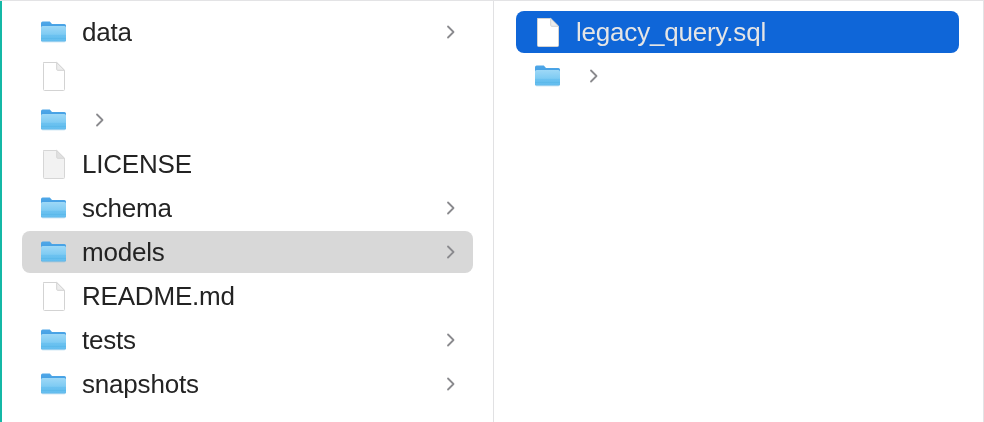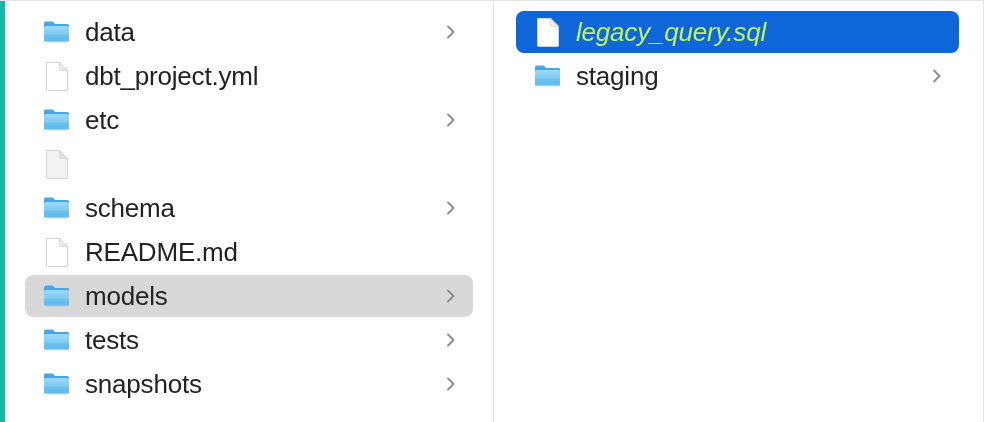--- a/index.html
+++ b/index.html
@@ -31,21 +31,21 @@
     position: relative;
     height: 100%;
     box-sizing: border-box;
     padding-top: 10px;
     background: #ffffff;
     overflow: hidden;
   }
 
   .column-left {
     width: 498px;
-    border-left: 5px solid #14b8a6;
+    border-left: 2px solid #14b8a6;
     border-right: 1px solid #e1e1e3;
   }
 
   .column-right {
     width: 494px;
     border-right: 1px solid #e3e3e5;
   }
 
   
   .row {
@@ -104,22 +104,21 @@
     font-size: 26px;
     line-height: 30px;
     letter-spacing: -0.2px;
     color: #232323;
     white-space: nowrap;
     overflow: hidden;
     text-overflow: ellipsis;
   }
 
   .row.sel-blue .label {
-    color: #bef264;
-    font-style: italic;
+    color: #e5e5e5;
   }
 
   
   .chevron {
     flex: 0 0 auto;
     width: 16px;
     height: 22px;
     margin-left: 10px;
     display: block;
   }
@@ -168,21 +167,20 @@
           </svg>
         </span>
       </div>
       <div class="row">
         <span class="icon">
           <svg viewBox="0 0 24 30" xmlns="http://www.w3.org/2000/svg">
             <path d="M1.5 1.5h13.2L22.5 9.3v19.2a1 1 0 0 1-1 1h-19a1 1 0 0 1-1-1V2.5a1 1 0 0 1 1-1Z" fill="#ffffff" stroke="#d3d3d3" stroke-width="1"></path>
             <path d="M14.7 1.5 22.5 9.3h-6.8a1 1 0 0 1-1-1Z" fill="#ededed" stroke="#d3d3d3" stroke-width="1" stroke-linejoin="round"></path>
           </svg>
         </span>
-        <span class="label">dbt_project.yml</span>
         <span class="chevron hidden">
           <svg viewBox="0 0 16 22" xmlns="http://www.w3.org/2000/svg">
             <path d="M5 5.5 10.5 11 5 16.5" fill="none" stroke="#8a8a8e" stroke-width="1.8" stroke-linecap="round" stroke-linejoin="round"></path>
           </svg>
         </span>
       </div>
       <div class="row">
         <span class="icon">
           <svg viewBox="0 0 28 26" xmlns="http://www.w3.org/2000/svg">
             <defs>
@@ -196,34 +194,34 @@
                 <stop offset="0.56" stop-color="#6cc2f0"></stop>
                 <stop offset="1" stop-color="#63bdee"></stop>
               </linearGradient>
             </defs>
             <path d="M1 4.2a1.6 1.6 0 0 1 1.6-1.6h7.2l2.2 2.4h12.4A1.6 1.6 0 0 1 26 6.6v13.8a1.6 1.6 0 0 1-1.6 1.6H2.6A1.6 1.6 0 0 1 1 20.4Z" fill="url(#fbk)"></path>
             <path d="M1 8.6a1.6 1.6 0 0 1 1.6-1.6h21.8A1.6 1.6 0 0 1 26 8.6v12.2a1.6 1.6 0 0 1-1.6 1.6H2.6A1.6 1.6 0 0 1 1 20.8Z" fill="url(#ffr)"></path>
             <rect x="1" y="18.9" width="25" height="1.1" fill="#54b4e8" opacity="0.55"></rect>
             <path d="M2.6 22.4h21.8a1.6 1.6 0 0 0 1.6-1.6v.8a1.6 1.6 0 0 1-1.6 1.6H2.6A1.6 1.6 0 0 1 1 21.6v-.8a1.6 1.6 0 0 0 1.6 1.6Z" fill="#3f9ed8" opacity="0.45"></path>
           </svg>
         </span>
-        <span class="label">etc</span>
         <span class="chevron">
           <svg viewBox="0 0 16 22" xmlns="http://www.w3.org/2000/svg">
             <path d="M5 5.5 10.5 11 5 16.5" fill="none" stroke="#8a8a8e" stroke-width="1.8" stroke-linecap="round" stroke-linejoin="round"></path>
           </svg>
         </span>
       </div>
       <div class="row">
         <span class="icon">
           <svg viewBox="0 0 24 30" xmlns="http://www.w3.org/2000/svg">
             <path d="M1.5 1.5h13.2L22.5 9.3v19.2a1 1 0 0 1-1 1h-19a1 1 0 0 1-1-1V2.5a1 1 0 0 1 1-1Z" fill="#f2f2f2" stroke="#d6d6d6" stroke-width="1"></path>
             <path d="M14.7 1.5 22.5 9.3h-6.8a1 1 0 0 1-1-1Z" fill="#e0e0e0" stroke="#d6d6d6" stroke-width="1" stroke-linejoin="round"></path>
           </svg>
         </span>
+        <span class="label">LICENSE</span>
         <span class="chevron hidden">
           <svg viewBox="0 0 16 22" xmlns="http://www.w3.org/2000/svg">
             <path d="M5 5.5 10.5 11 5 16.5" fill="none" stroke="#8a8a8e" stroke-width="1.8" stroke-linecap="round" stroke-linejoin="round"></path>
           </svg>
         </span>
       </div>
       <div class="row">
         <span class="icon">
           <svg viewBox="0 0 28 26" xmlns="http://www.w3.org/2000/svg">
             <defs>
@@ -238,68 +236,68 @@
                 <stop offset="1" stop-color="#63bdee"></stop>
               </linearGradient>
             </defs>
             <path d="M1 4.2a1.6 1.6 0 0 1 1.6-1.6h7.2l2.2 2.4h12.4A1.6 1.6 0 0 1 26 6.6v13.8a1.6 1.6 0 0 1-1.6 1.6H2.6A1.6 1.6 0 0 1 1 20.4Z" fill="url(#fbk)"></path>
             <path d="M1 8.6a1.6 1.6 0 0 1 1.6-1.6h21.8A1.6 1.6 0 0 1 26 8.6v12.2a1.6 1.6 0 0 1-1.6 1.6H2.6A1.6 1.6 0 0 1 1 20.8Z" fill="url(#ffr)"></path>
             <rect x="1" y="18.9" width="25" height="1.1" fill="#54b4e8" opacity="0.55"></rect>
             <path d="M2.6 22.4h21.8a1.6 1.6 0 0 0 1.6-1.6v.8a1.6 1.6 0 0 1-1.6 1.6H2.6A1.6 1.6 0 0 1 1 21.6v-.8a1.6 1.6 0 0 0 1.6 1.6Z" fill="#3f9ed8" opacity="0.45"></path>
           </svg>
         </span>
         <span class="label">schema</span>
+        <span class="chevron">
+          <svg viewBox="0 0 16 22" xmlns="http://www.w3.org/2000/svg">
+            <path d="M5 5.5 10.5 11 5 16.5" fill="none" stroke="#8a8a8e" stroke-width="1.8" stroke-linecap="round" stroke-linejoin="round"></path>
+          </svg>
+        </span>
+      </div>
+      <div class="row sel-gray">
+        <span class="icon">
+          <svg viewBox="0 0 28 26" xmlns="http://www.w3.org/2000/svg">
+            <defs>
+              <linearGradient id="fbk" x1="0" y1="0" x2="0" y2="1">
+                <stop offset="0" stop-color="#4fa7e8"></stop>
+                <stop offset="1" stop-color="#2e8fd8"></stop>
+              </linearGradient>
+              <linearGradient id="ffr" x1="0" y1="0" x2="0" y2="1">
+                <stop offset="0" stop-color="#9ed8f7"></stop>
+                <stop offset="0.55" stop-color="#7ecbf3"></stop>
+                <stop offset="0.56" stop-color="#6cc2f0"></stop>
+                <stop offset="1" stop-color="#63bdee"></stop>
+              </linearGradient>
+            </defs>
+            <path d="M1 4.2a1.6 1.6 0 0 1 1.6-1.6h7.2l2.2 2.4h12.4A1.6 1.6 0 0 1 26 6.6v13.8a1.6 1.6 0 0 1-1.6 1.6H2.6A1.6 1.6 0 0 1 1 20.4Z" fill="url(#fbk)"></path>
+            <path d="M1 8.6a1.6 1.6 0 0 1 1.6-1.6h21.8A1.6 1.6 0 0 1 26 8.6v12.2a1.6 1.6 0 0 1-1.6 1.6H2.6A1.6 1.6 0 0 1 1 20.8Z" fill="url(#ffr)"></path>
+            <rect x="1" y="18.9" width="25" height="1.1" fill="#54b4e8" opacity="0.55"></rect>
+            <path d="M2.6 22.4h21.8a1.6 1.6 0 0 0 1.6-1.6v.8a1.6 1.6 0 0 1-1.6 1.6H2.6A1.6 1.6 0 0 1 1 21.6v-.8a1.6 1.6 0 0 0 1.6 1.6Z" fill="#3f9ed8" opacity="0.45"></path>
+          </svg>
+        </span>
+        <span class="label">models</span>
         <span class="chevron">
           <svg viewBox="0 0 16 22" xmlns="http://www.w3.org/2000/svg">
             <path d="M5 5.5 10.5 11 5 16.5" fill="none" stroke="#8a8a8e" stroke-width="1.8" stroke-linecap="round" stroke-linejoin="round"></path>
           </svg>
         </span>
       </div>
       <div class="row">
         <span class="icon">
           <svg viewBox="0 0 24 30" xmlns="http://www.w3.org/2000/svg">
             <path d="M1.5 1.5h13.2L22.5 9.3v19.2a1 1 0 0 1-1 1h-19a1 1 0 0 1-1-1V2.5a1 1 0 0 1 1-1Z" fill="#ffffff" stroke="#d3d3d3" stroke-width="1"></path>
             <path d="M14.7 1.5 22.5 9.3h-6.8a1 1 0 0 1-1-1Z" fill="#ededed" stroke="#d3d3d3" stroke-width="1" stroke-linejoin="round"></path>
           </svg>
         </span>
         <span class="label">README.md</span>
         <span class="chevron hidden">
           <svg viewBox="0 0 16 22" xmlns="http://www.w3.org/2000/svg">
             <path d="M5 5.5 10.5 11 5 16.5" fill="none" stroke="#8a8a8e" stroke-width="1.8" stroke-linecap="round" stroke-linejoin="round"></path>
           </svg>
         </span>
       </div>
-      <div class="row sel-gray">
-        <span class="icon">
-          <svg viewBox="0 0 28 26" xmlns="http://www.w3.org/2000/svg">
-            <defs>
-              <linearGradient id="fbk" x1="0" y1="0" x2="0" y2="1">
-                <stop offset="0" stop-color="#4fa7e8"></stop>
-                <stop offset="1" stop-color="#2e8fd8"></stop>
-              </linearGradient>
-              <linearGradient id="ffr" x1="0" y1="0" x2="0" y2="1">
-                <stop offset="0" stop-color="#9ed8f7"></stop>
-                <stop offset="0.55" stop-color="#7ecbf3"></stop>
-                <stop offset="0.56" stop-color="#6cc2f0"></stop>
-                <stop offset="1" stop-color="#63bdee"></stop>
-              </linearGradient>
-            </defs>
-            <path d="M1 4.2a1.6 1.6 0 0 1 1.6-1.6h7.2l2.2 2.4h12.4A1.6 1.6 0 0 1 26 6.6v13.8a1.6 1.6 0 0 1-1.6 1.6H2.6A1.6 1.6 0 0 1 1 20.4Z" fill="url(#fbk)"></path>
-            <path d="M1 8.6a1.6 1.6 0 0 1 1.6-1.6h21.8A1.6 1.6 0 0 1 26 8.6v12.2a1.6 1.6 0 0 1-1.6 1.6H2.6A1.6 1.6 0 0 1 1 20.8Z" fill="url(#ffr)"></path>
-            <rect x="1" y="18.9" width="25" height="1.1" fill="#54b4e8" opacity="0.55"></rect>
-            <path d="M2.6 22.4h21.8a1.6 1.6 0 0 0 1.6-1.6v.8a1.6 1.6 0 0 1-1.6 1.6H2.6A1.6 1.6 0 0 1 1 21.6v-.8a1.6 1.6 0 0 0 1.6 1.6Z" fill="#3f9ed8" opacity="0.45"></path>
-          </svg>
-        </span>
-        <span class="label">models</span>
-        <span class="chevron">
-          <svg viewBox="0 0 16 22" xmlns="http://www.w3.org/2000/svg">
-            <path d="M5 5.5 10.5 11 5 16.5" fill="none" stroke="#8a8a8e" stroke-width="1.8" stroke-linecap="round" stroke-linejoin="round"></path>
-          </svg>
-        </span>
-      </div>
       <div class="row">
         <span class="icon">
           <svg viewBox="0 0 28 26" xmlns="http://www.w3.org/2000/svg">
             <defs>
               <linearGradient id="fbk" x1="0" y1="0" x2="0" y2="1">
                 <stop offset="0" stop-color="#4fa7e8"></stop>
                 <stop offset="1" stop-color="#2e8fd8"></stop>
               </linearGradient>
               <linearGradient id="ffr" x1="0" y1="0" x2="0" y2="1">
                 <stop offset="0" stop-color="#9ed8f7"></stop>
@@ -379,21 +377,20 @@
                 <stop offset="0.56" stop-color="#6cc2f0"></stop>
                 <stop offset="1" stop-color="#63bdee"></stop>
               </linearGradient>
             </defs>
             <path d="M1 4.2a1.6 1.6 0 0 1 1.6-1.6h7.2l2.2 2.4h12.4A1.6 1.6 0 0 1 26 6.6v13.8a1.6 1.6 0 0 1-1.6 1.6H2.6A1.6 1.6 0 0 1 1 20.4Z" fill="url(#fbk)"></path>
             <path d="M1 8.6a1.6 1.6 0 0 1 1.6-1.6h21.8A1.6 1.6 0 0 1 26 8.6v12.2a1.6 1.6 0 0 1-1.6 1.6H2.6A1.6 1.6 0 0 1 1 20.8Z" fill="url(#ffr)"></path>
             <rect x="1" y="18.9" width="25" height="1.1" fill="#54b4e8" opacity="0.55"></rect>
             <path d="M2.6 22.4h21.8a1.6 1.6 0 0 0 1.6-1.6v.8a1.6 1.6 0 0 1-1.6 1.6H2.6A1.6 1.6 0 0 1 1 21.6v-.8a1.6 1.6 0 0 0 1.6 1.6Z" fill="#3f9ed8" opacity="0.45"></path>
           </svg>
         </span>
-        <span class="label">staging</span>
         <span class="chevron">
           <svg viewBox="0 0 16 22" xmlns="http://www.w3.org/2000/svg">
             <path d="M5 5.5 10.5 11 5 16.5" fill="none" stroke="#8a8a8e" stroke-width="1.8" stroke-linecap="round" stroke-linejoin="round"></path>
           </svg>
         </span>
       </div>
     </div>
 
 </div>
 

